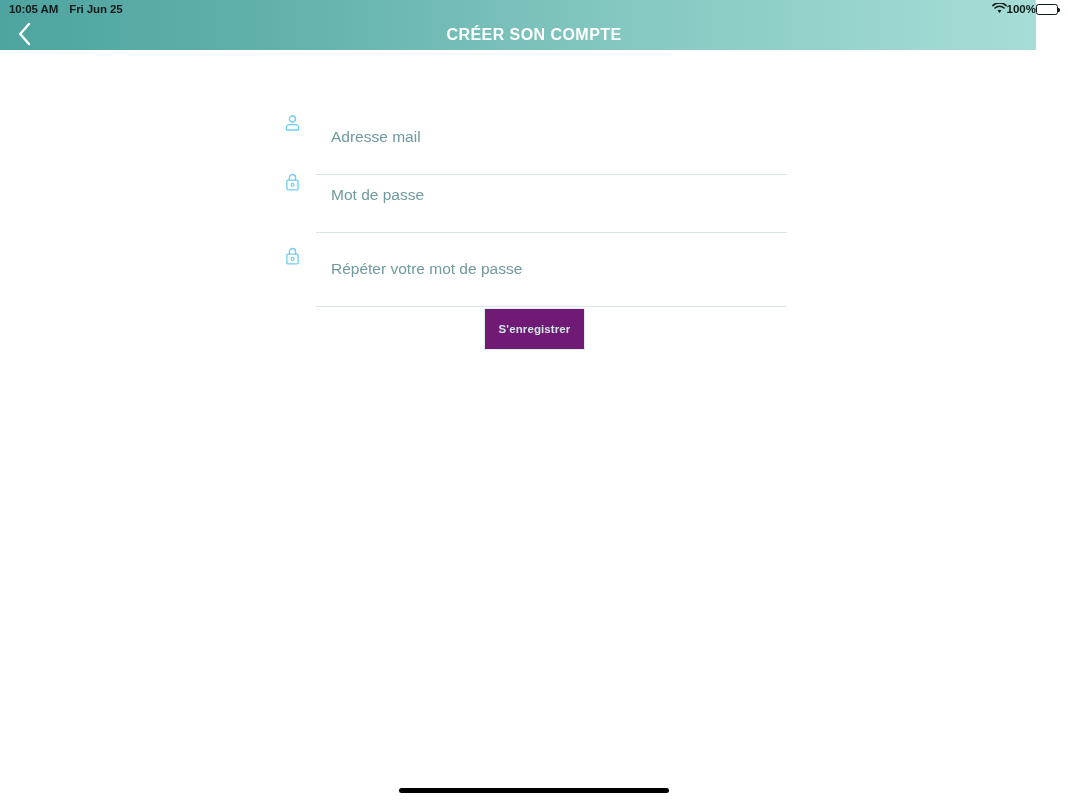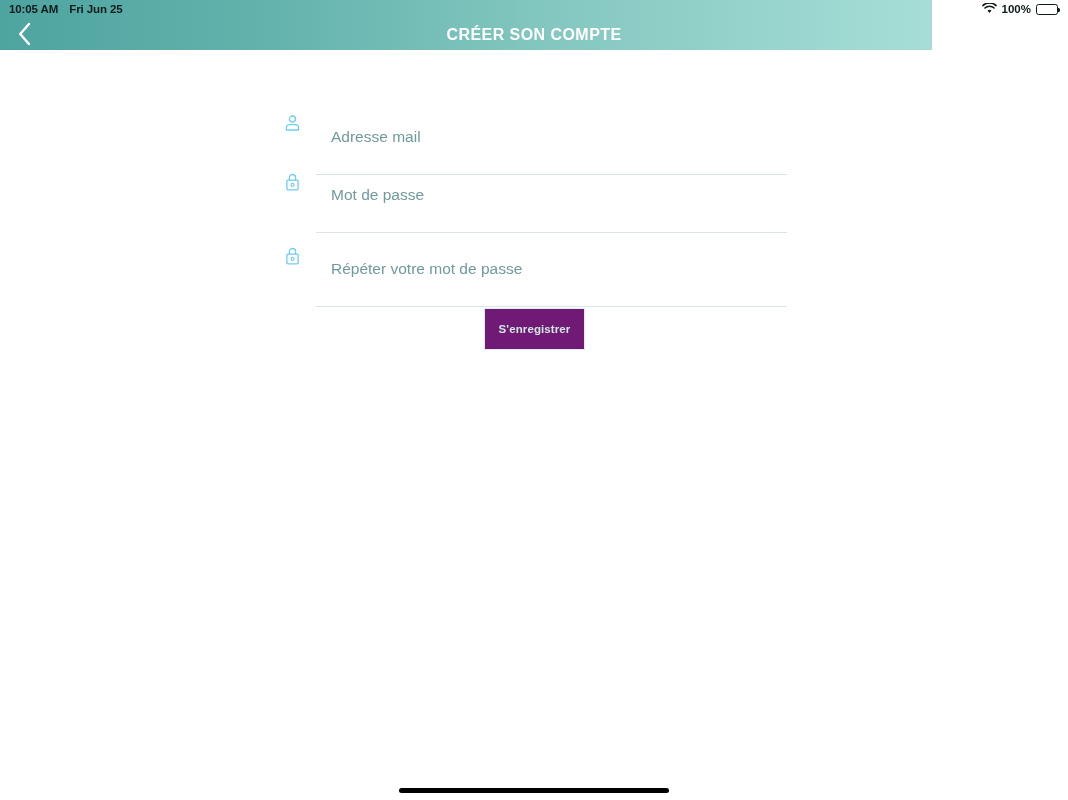--- a/index.html
+++ b/index.html
@@ -16,21 +16,21 @@
     position: relative;
     width: 1068px;
     height: 800px;
     background: #ffffff;
   }
 
   
   .navbar {
     position: absolute;
     top: 0; left: 0;
-    width: 932px;
+    width: 1036px;
     height: 50px;
     background: linear-gradient(to right, #4ea4a0 0%, #63b2ac 28%, #86c9c2 62%, #a6ded7 100%);
   }
 
   .statusbar {
     position: absolute;
     top: 0; left: 0;
     width: 1068px;
     height: 19px;
     display: flex;
@@ -46,21 +46,20 @@
     font-size: 11.5px;
     font-weight: 700;
     color: #0d1a1a;
     letter-spacing: -0.1px;
     line-height: 1;
   }
 
   .status-right {
     display: flex;
     align-items: center;
-    gap: 5px;
     font-size: 11.5px;
     font-weight: 700;
     color: #0d1a1a;
     line-height: 1;
   }
 
   .wifi-icon { display: block; }
 
   .battery {
     position: relative;

